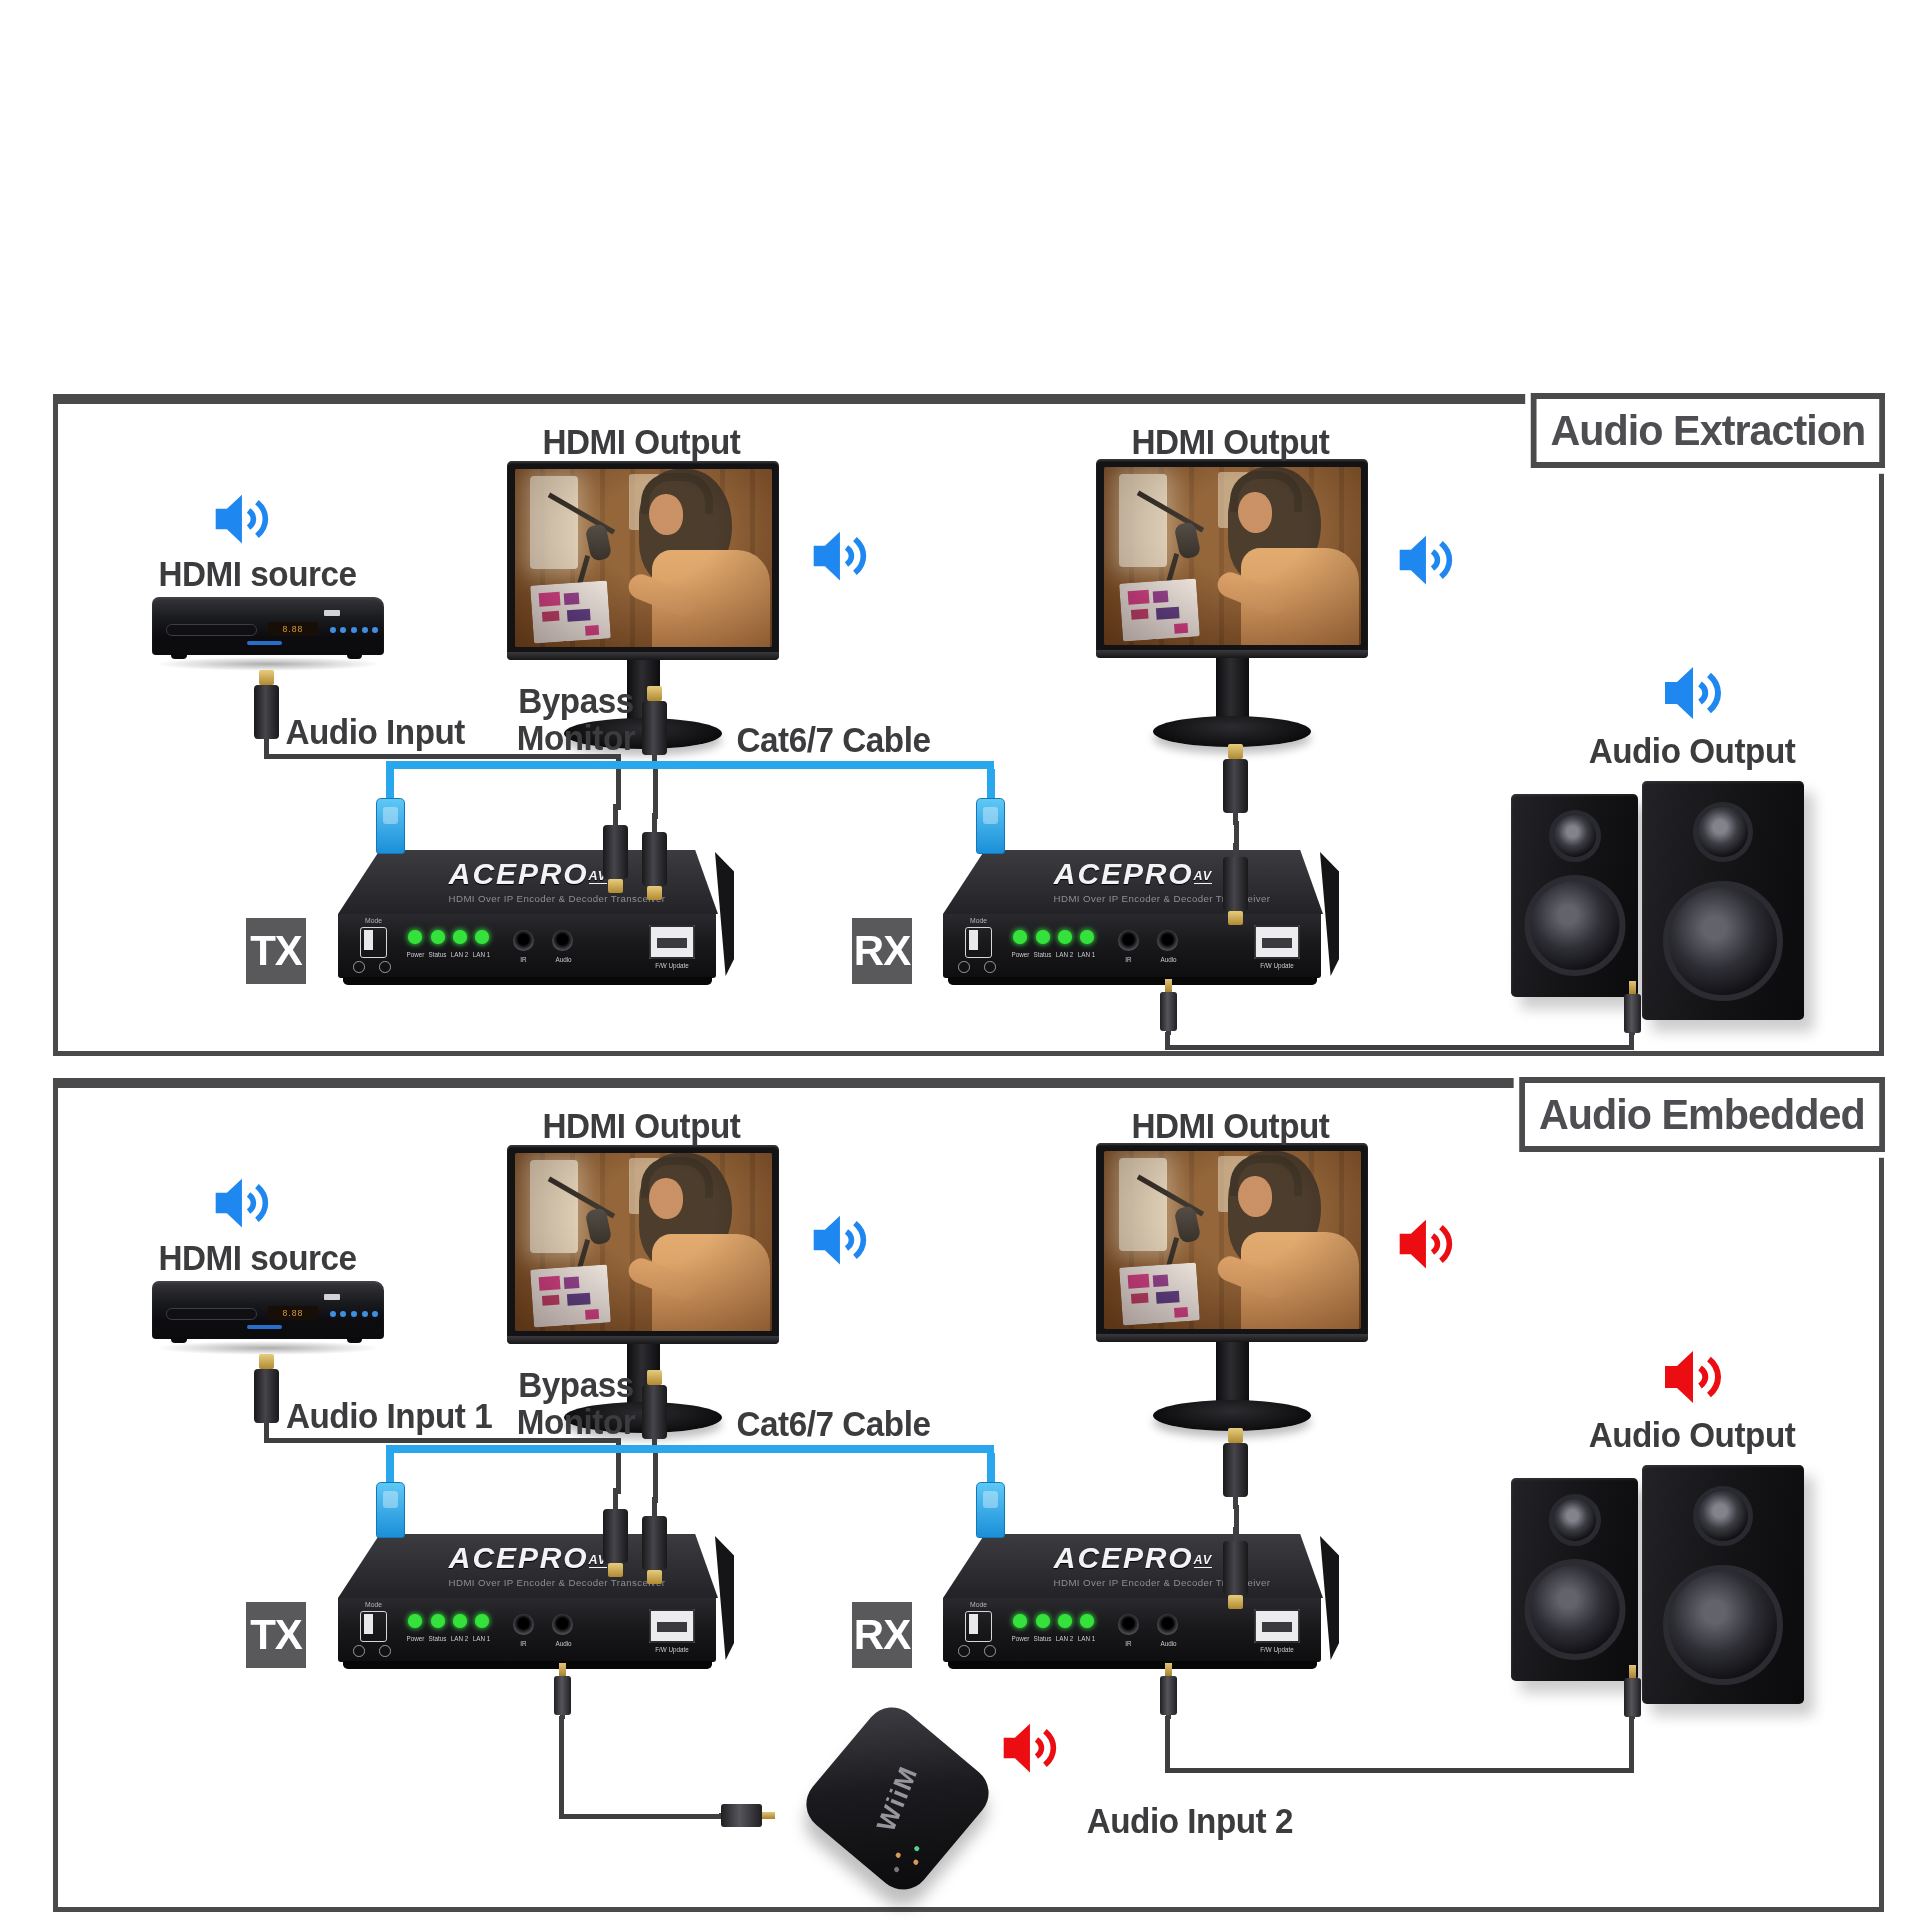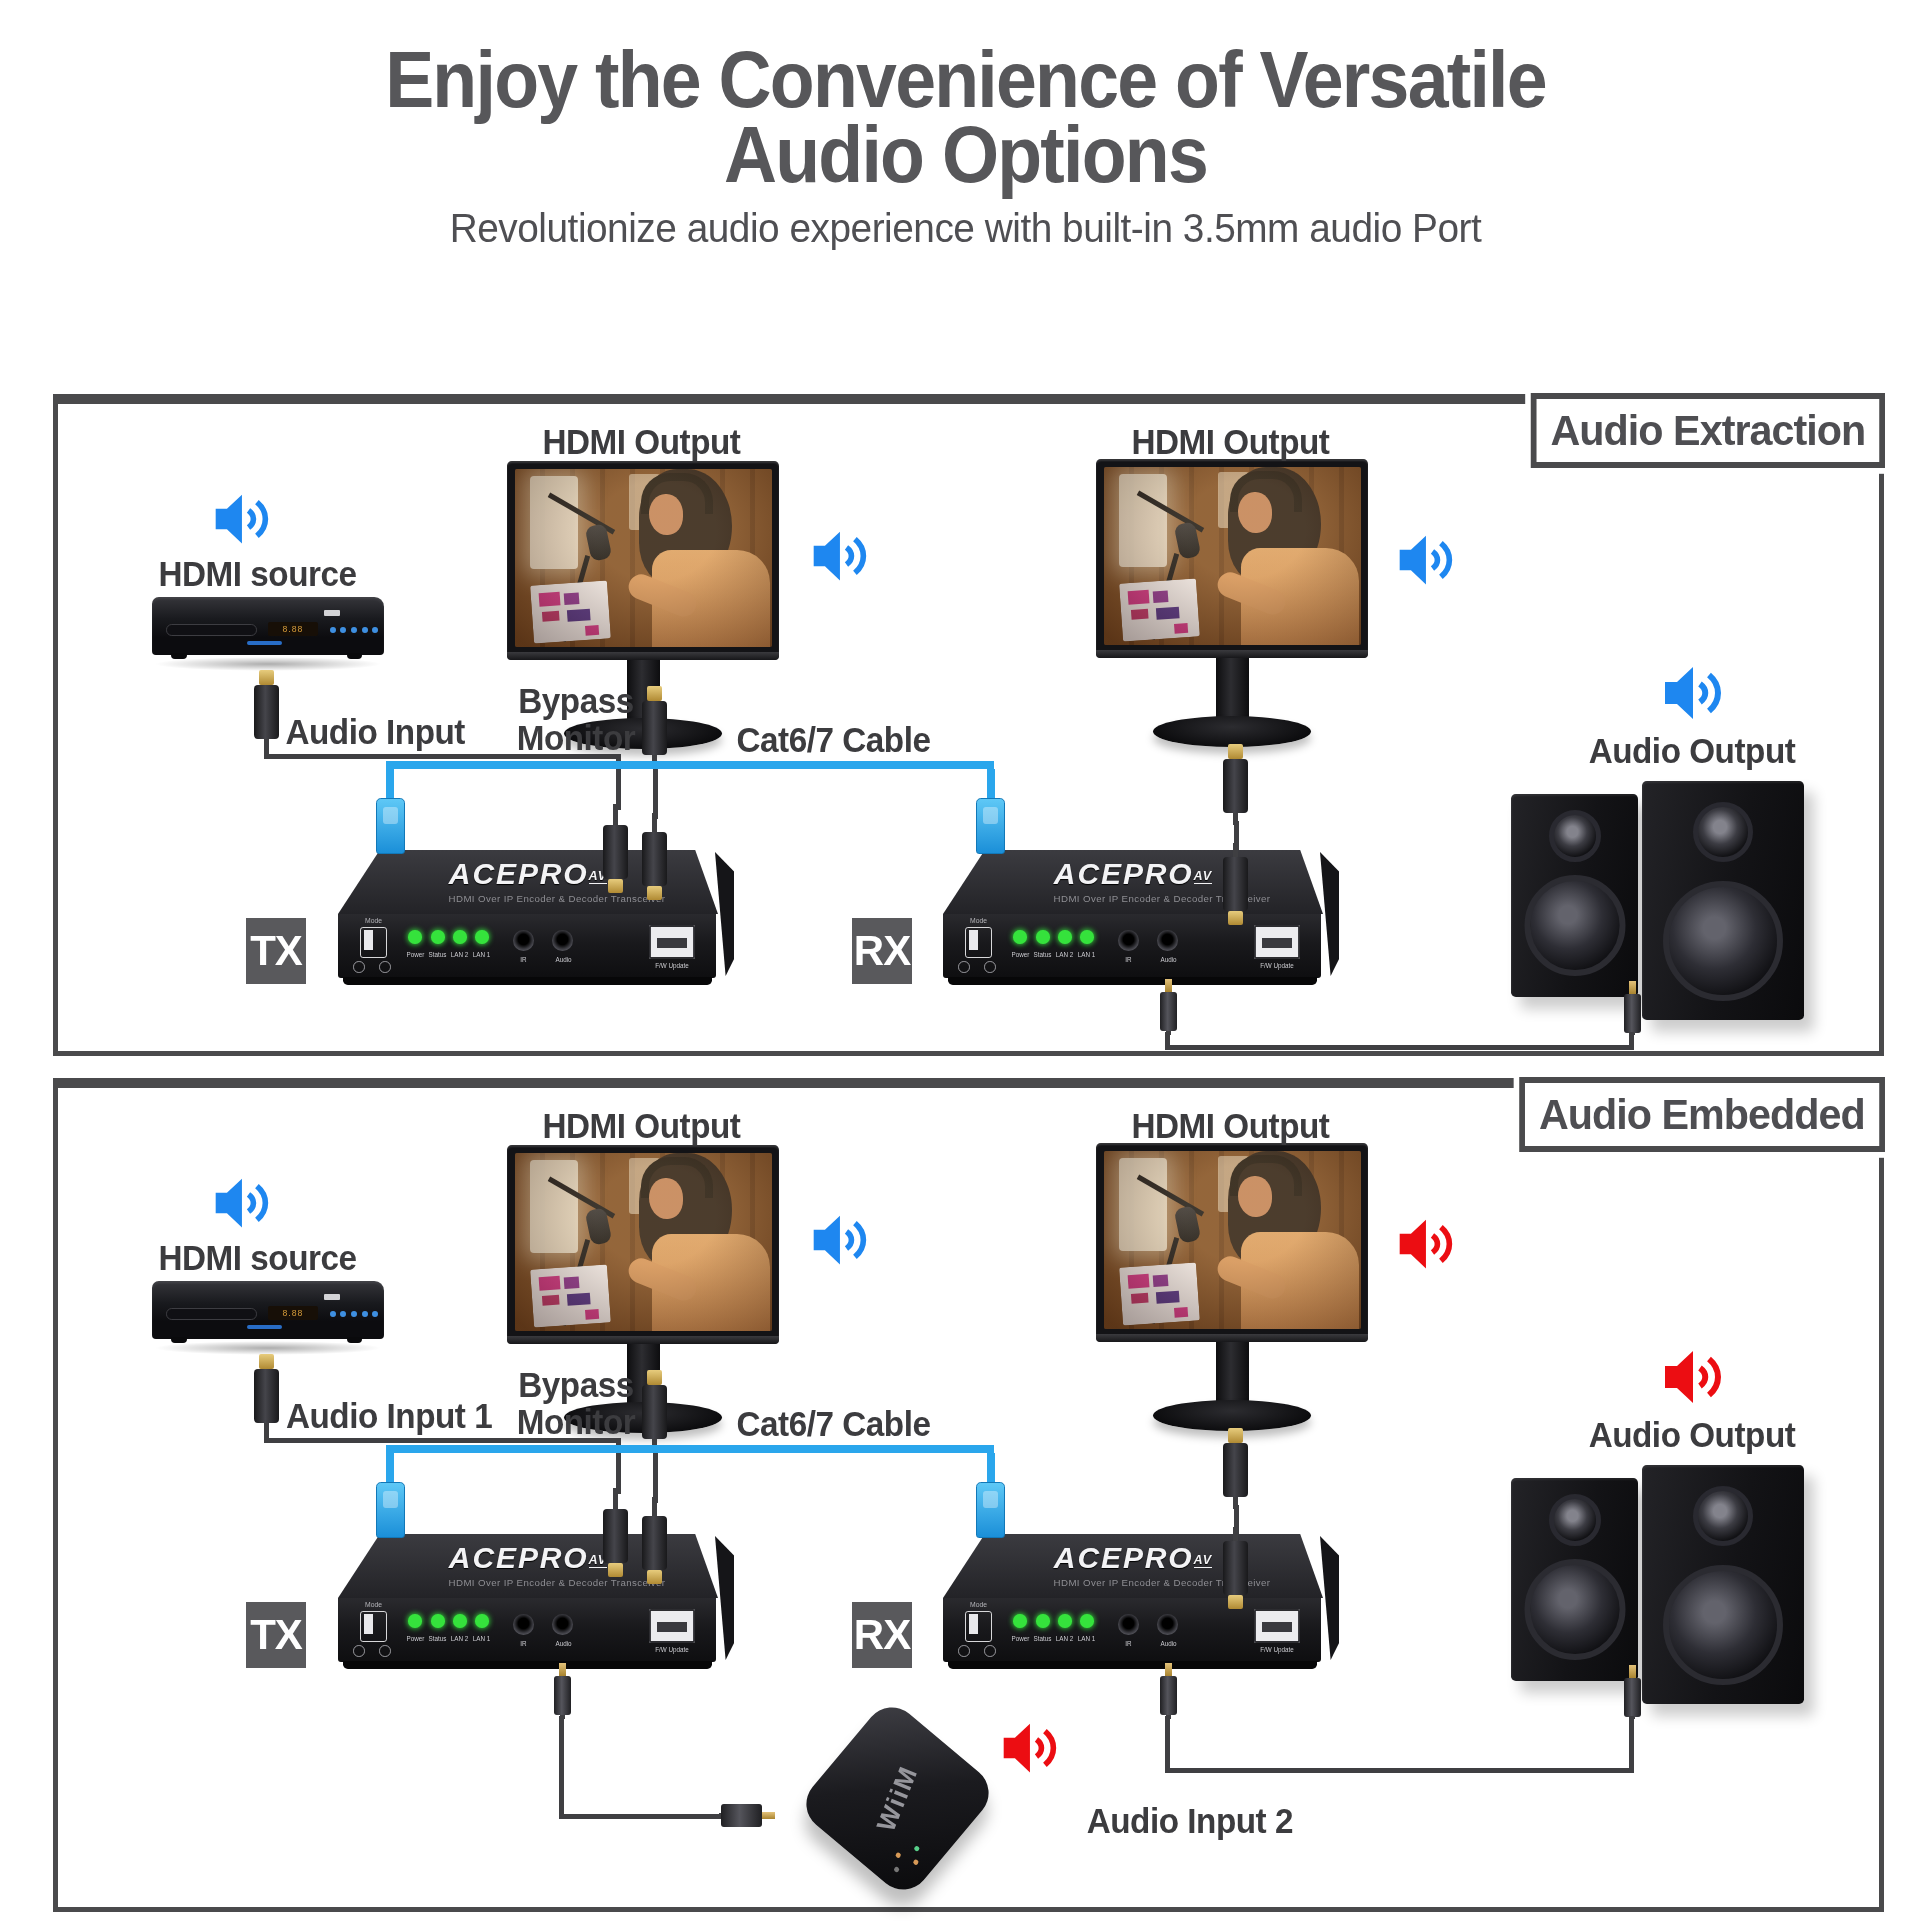--- a/index.html
+++ b/index.html
@@ -165,25 +165,20 @@
      letter-spacing:1.9px;}
   .wiim-dot{position:absolute;width:4.8px;height:4.8px;border-radius:50%;}
 
   .mount{position:absolute;}
 </style>
 </head>
 <body>
 
 <div class="canvas">
 
-  <header class="hdr">
-    <h1><span>Enjoy the Convenience of Versatile</span><br>
-    <span>Audio Options</span></h1>
-    <p>Revolutionize audio experience with built-in 3.5mm audio Port</p>
-  </header>
 
   <section class="panel p1">
     <div class="badge">Audio Extraction</div>
 
     <div class="lbl ctr" style="left:463px;top:19.3px;width:241px;">HDMI Output</div>
     <div class="lbl ctr" style="left:1052px;top:19.3px;width:241px;">HDMI Output</div>
 
     <div class="mount monitor" style="left:449px;top:57px;">
   <div class="m-screen">
     <div class="m-photo">

